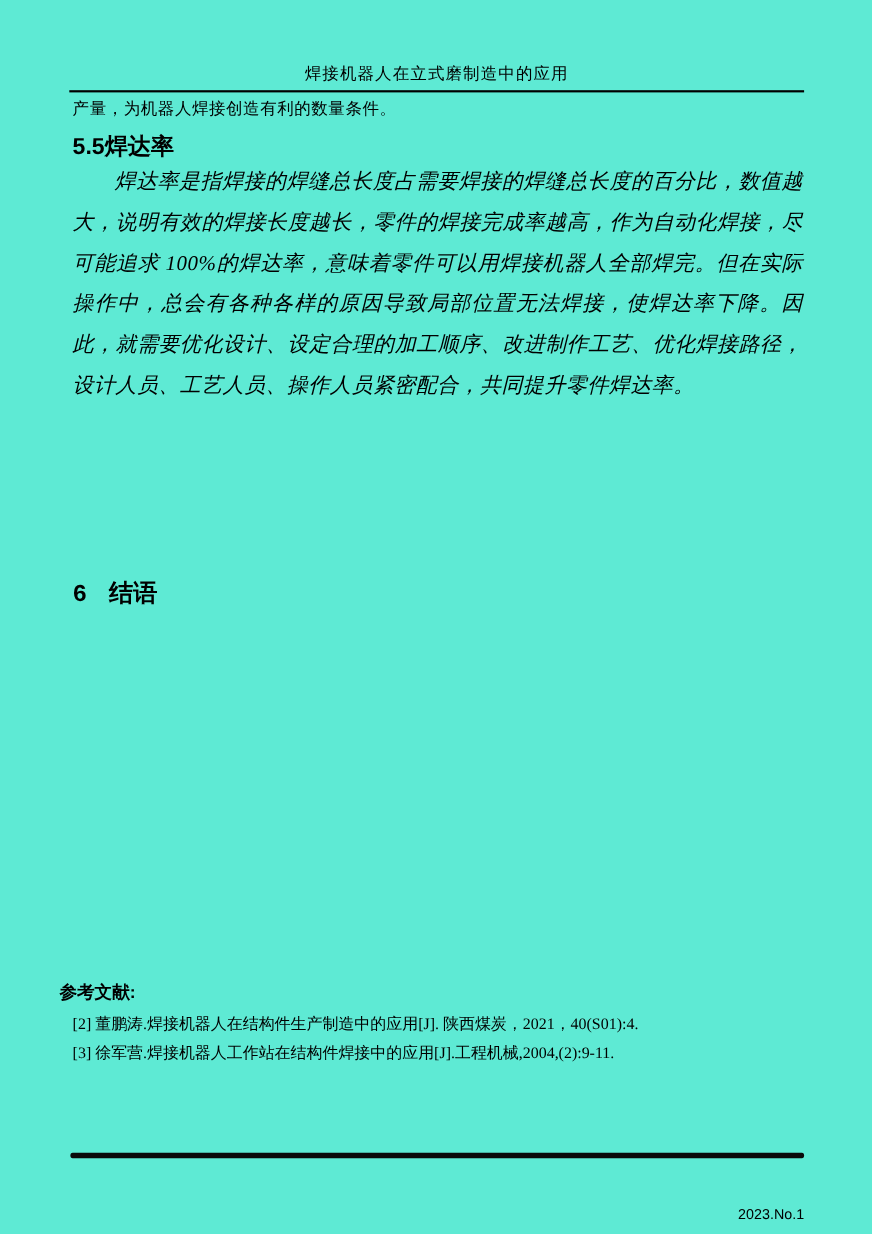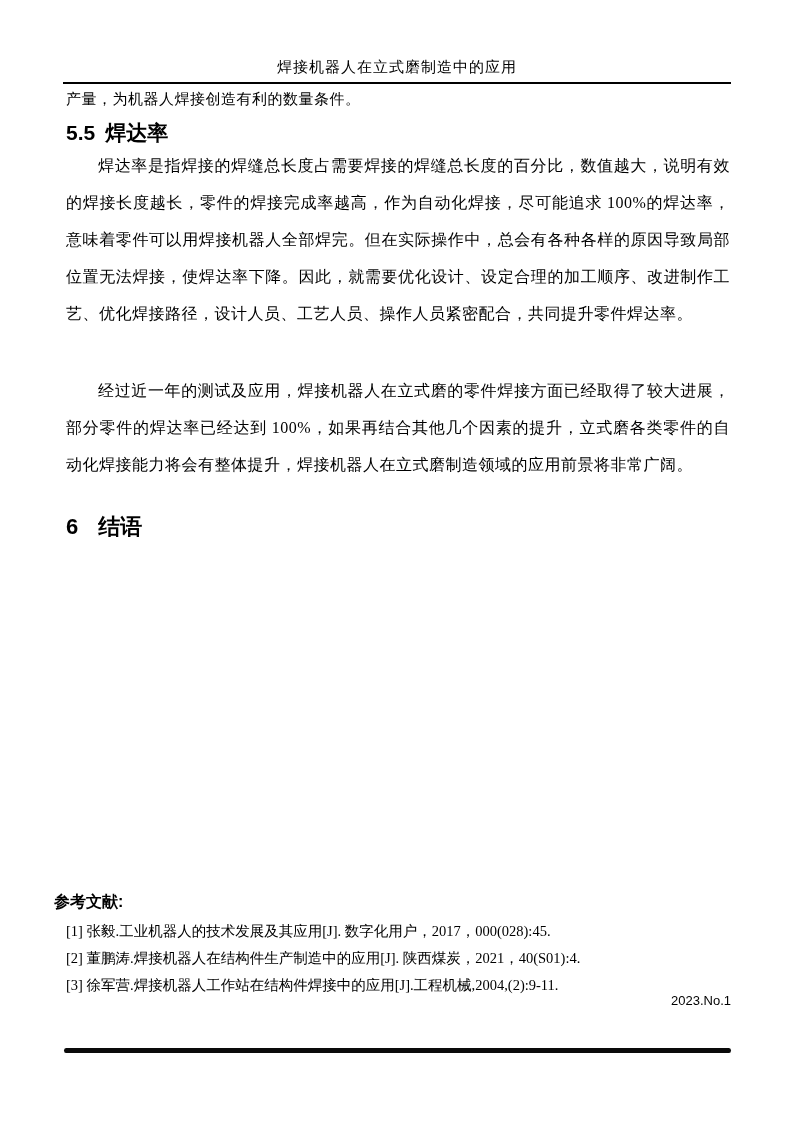--- a/index.html
+++ b/index.html
@@ -5,21 +5,21 @@
   html, body {
     margin: 0;
     padding: 0;
     background: #e8e8e8;
   }
   .page {
     position: relative;
     width: 793px;
     height: 1122px;
     margin: 0 auto;
-    background: #ffffff;
+    background: #5eead4;
     color: #000000;
     font-family: "Liberation Serif", "DejaVu Serif", serif;
     overflow: hidden;
   }
   .header-title {
     position: absolute;
     top: 58px;
     left: 63px;
     width: 668px;
     text-align: center;
@@ -43,33 +43,34 @@
     letter-spacing: 0.5px;
   }
   .section-heading {
     position: absolute;
     left: 66px;
     font-family: "Liberation Sans", "DejaVu Sans", sans-serif;
     font-weight: bold;
     color: #000000;
   }
   .heading-55 { top: 119px; font-size: 21px; }
-  .heading-6  { top: 512px; font-size: 22px; }
-  .heading-num-55 { margin-right: 10px; }
+  .heading-6  { top: 524px; font-size: 22px; font-family: Liberation Mono, monospace; }
+  .heading-num-55 { }
   .heading-num-6  { margin-right: 20px; }
   .body-para {
     position: absolute;
     left: 66px;
     width: 664px;
-    font-size: 16px;
+    font-size: 19px;
     line-height: 37px;
     letter-spacing: 0.5px;
     text-align: justify;
     text-indent: 2em;
     margin: 0;
+    font-style: italic;
   }
   .para-1 { top: 147px; }
   .para-2 { top: 372px; }
   .para-3 { top: 551px; }
   .refs-heading {
     position: absolute;
     top: 892px;
     left: 54px;
     font-family: "Liberation Sans", "DejaVu Sans", sans-serif;
     font-weight: bold;
@@ -97,21 +98,21 @@
     position: absolute;
     top: 1056px;
     left: 63px;
     width: 668px;
     text-align: center;
     font-family: "Liberation Sans", "DejaVu Sans", sans-serif;
     font-size: 13px;
   }
   .footer-issue {
     position: absolute;
-    top: 993px;
+    top: 1096px;
     right: 62px;
     font-family: "Liberation Sans", "DejaVu Sans", sans-serif;
     font-size: 13px;
   }
 </style>
 </head>
 <body>
 
 <div class="page">
 
@@ -120,31 +121,29 @@
   <div class="header-rule"></div>
 
   <div class="intro-line">产量，为机器人焊接创造有利的数量条件。</div>
 
   <div class="section-heading heading-55">
     <span class="heading-num-55">5.5</span><span>焊达率</span>
   </div>
 
   <p class="body-para para-1">焊达率是指焊接的焊缝总长度占需要焊接的焊缝总长度的百分比，数值越大，说明有效的焊接长度越长，零件的焊接完成率越高，作为自动化焊接，尽可能追求 100%的焊达率，意味着零件可以用焊接机器人全部焊完。但在实际操作中，总会有各种各样的原因导致局部位置无法焊接，使焊达率下降。因此，就需要优化设计、设定合理的加工顺序、改进制作工艺、优化焊接路径，设计人员、工艺人员、操作人员紧密配合，共同提升零件焊达率。</p>
 
-  <p class="body-para para-2">经过近一年的测试及应用，焊接机器人在立式磨的零件焊接方面已经取得了较大进展，部分零件的焊达率已经达到 100%，如果再结合其他几个因素的提升，立式磨各类零件的自动化焊接能力将会有整体提升，焊接机器人在立式磨制造领域的应用前景将非常广阔。</p>
 
   <div class="section-heading heading-6">
     <span class="heading-num-6">6</span><span>结语</span>
   </div>
 
 
   <div class="refs-heading">参考文献:</div>
 
   <div class="refs-list">
-    <div class="ref-item">[1] 张毅.工业机器人的技术发展及其应用[J]. 数字化用户，2017，000(028):45.</div>
     <div class="ref-item">[2] 董鹏涛.焊接机器人在结构件生产制造中的应用[J]. 陕西煤炭，2021，40(S01):4.</div>
     <div class="ref-item">[3] 徐军营.焊接机器人工作站在结构件焊接中的应用[J].工程机械,2004,(2):9-11.</div>
   </div>
 
   <div class="footer-rule"></div>
 
 
   <div class="footer-issue">2023.No.1</div>
 
 </div>

